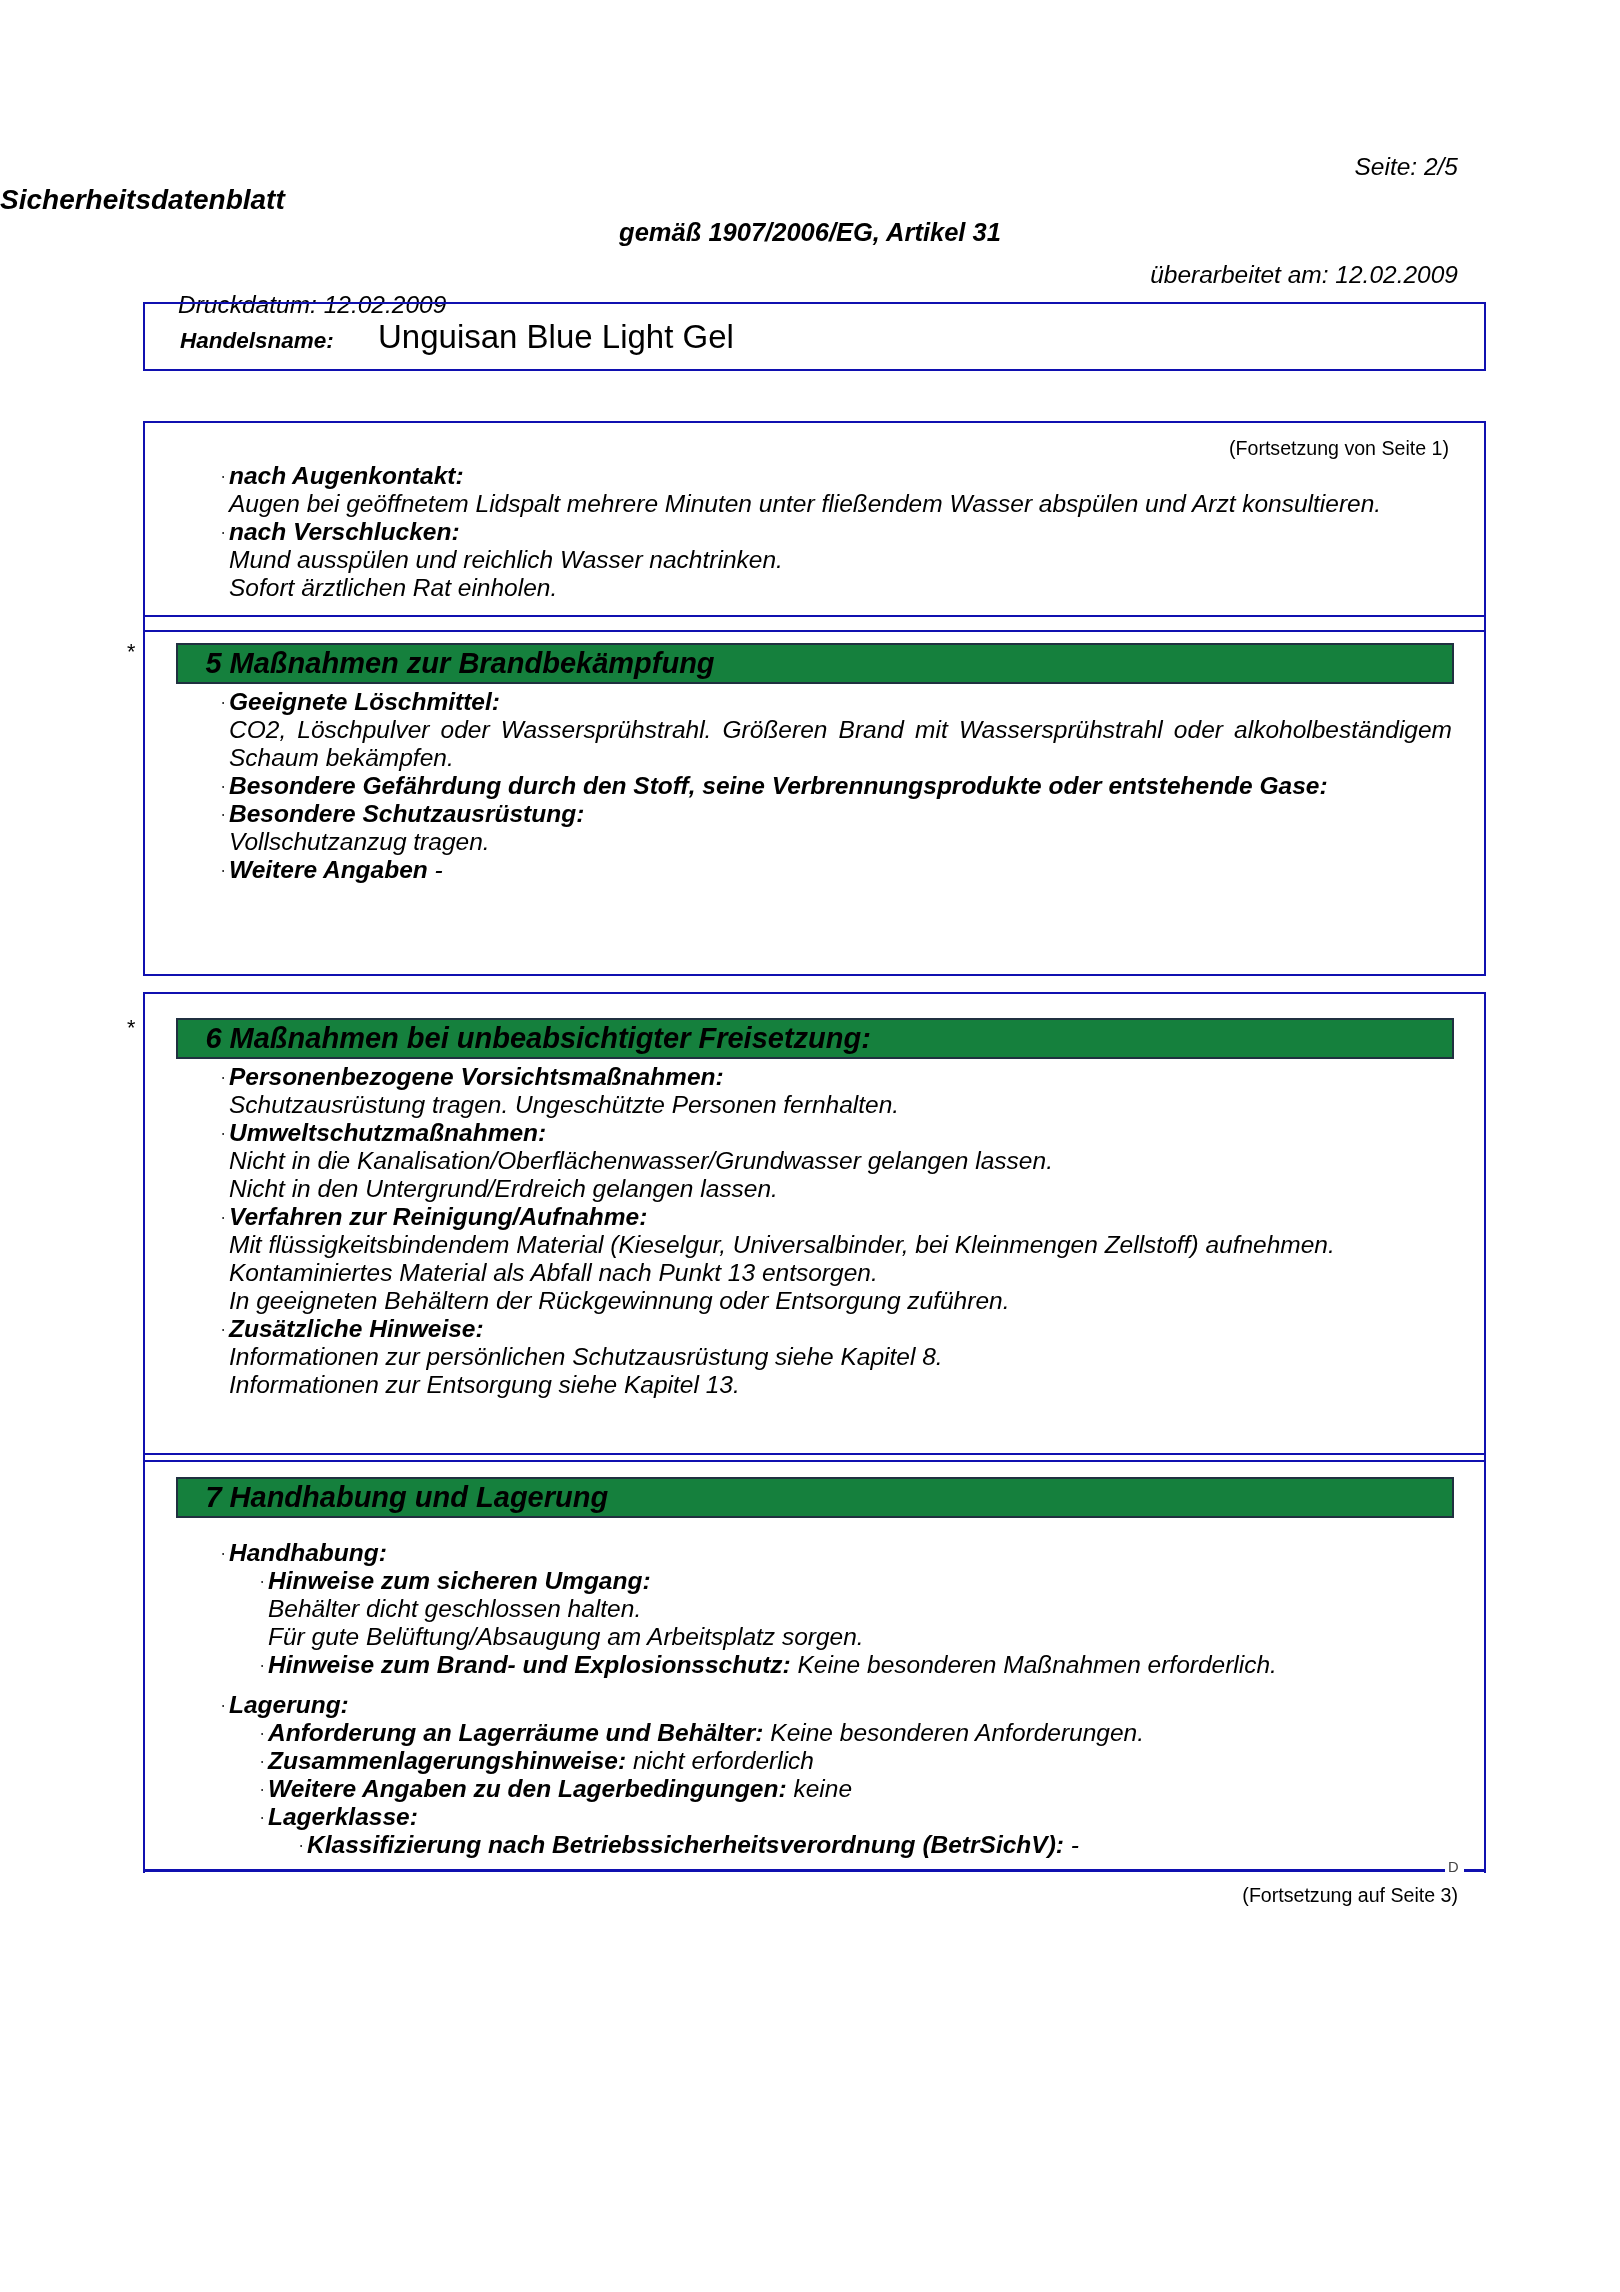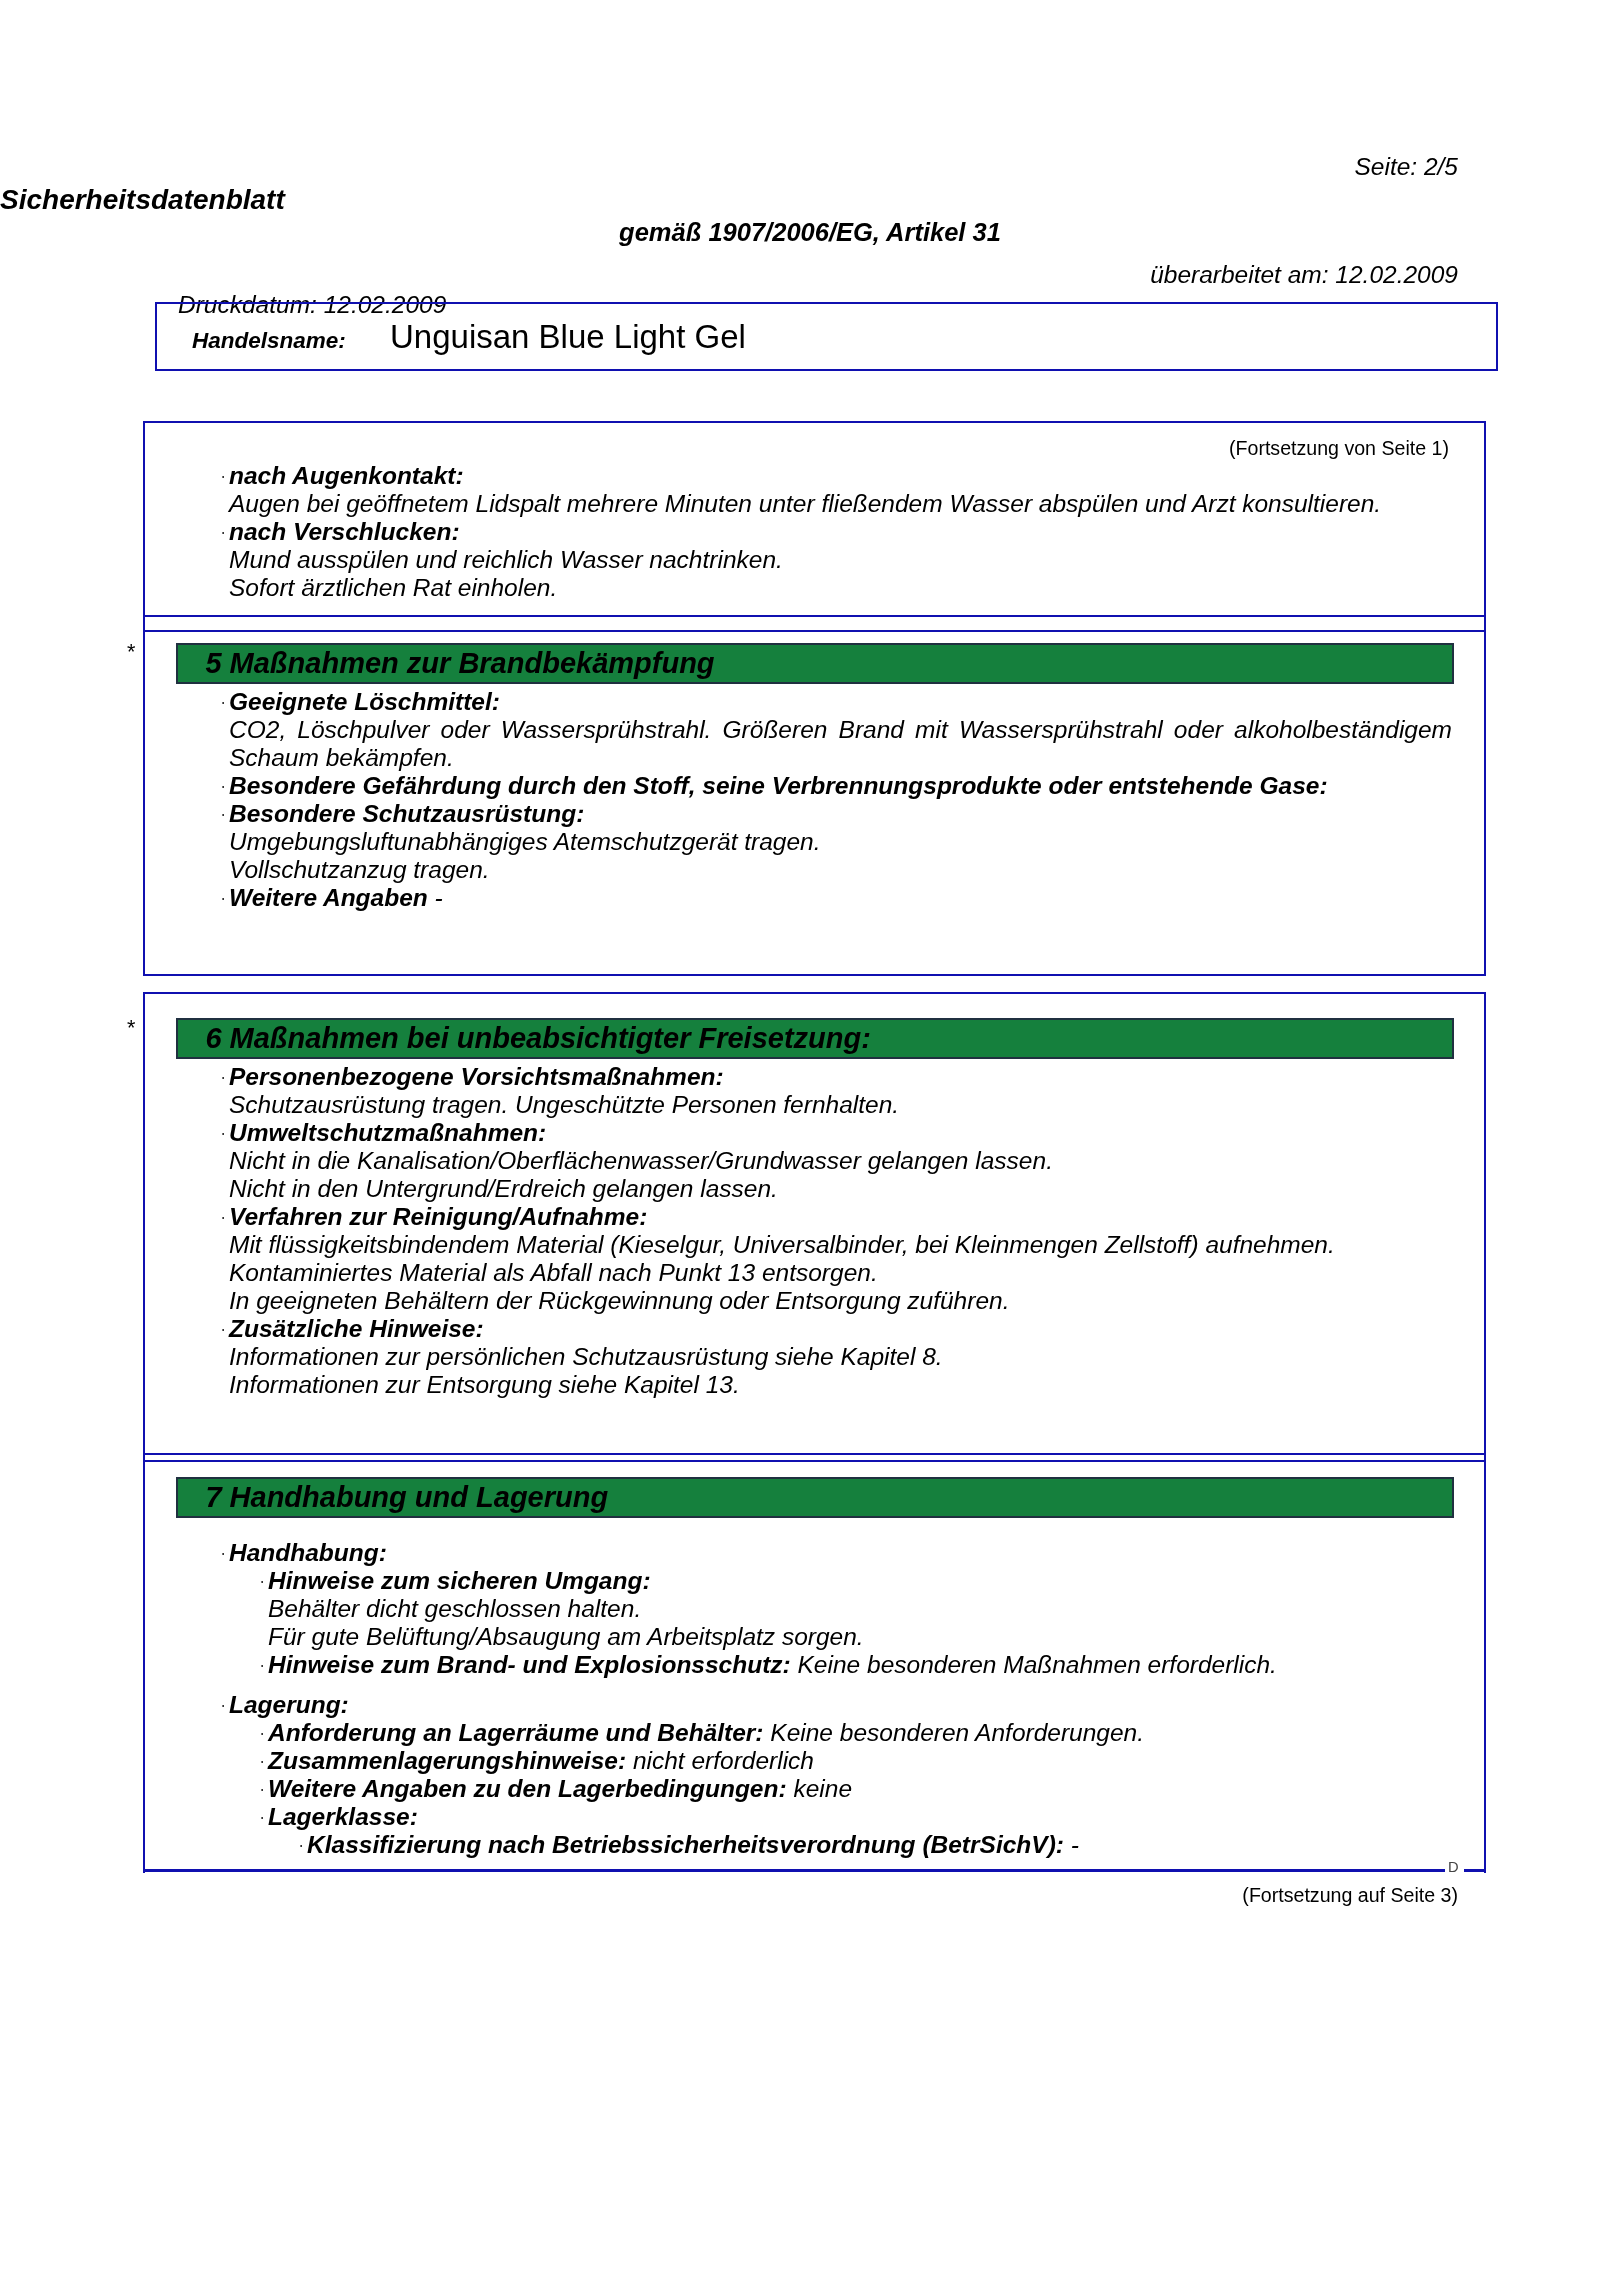--- a/index.html
+++ b/index.html
@@ -8,21 +8,21 @@
   .abs { position: absolute; }
 
   #page-no { top: 153px; right: 162px; font-size: 24.5px; font-style: italic; }
   #doc-title { top: 184px; left: 0; width: 1620px; text-align: left; font-size: 28px; font-weight: bold; font-style: italic; }
   #doc-subtitle { top: 218px; left: 0; width: 1620px; text-align: center; font-size: 25.5px; font-weight: bold; font-style: italic; }
   #print-date { top: 261px; left: 178px; font-size: 24.5px; font-style: italic; margin-top: 30px; }
   #revised-date { top: 261px; right: 162px; font-size: 24.5px; font-style: italic; }
 
   .box { position: absolute; left: 143px; width: 1343px; border: 2px solid #1010b0;
          box-sizing: border-box; }
-  #trade-box { top: 302px; height: 69px; margin-left: 12px; }
+  #trade-box { top: 302px; height: 69px; }
   #trade-label { position: absolute; left: 35px; top: 23.5px; font-size: 22.5px; font-weight: bold; font-style: italic; }
   #trade-name { position: absolute; left: 233px; top: 13.7px; font-size: 33px; }
 
   #cont-box { top: 384px; height: 211px; margin-top: 37px; }
   #s5-box { top: 615px; height: 361px; }
   #s6-box { top: 992px; height: 470px; }
   #s7-box { top: 1453px; height: 420px; border-bottom: none; }
   .bottom-line { position: absolute; top: 1869px; height: 2.9px; background: #1010b0; }
   #s7-bl-left { left: 143px; width: 1302px; }
   #s7-bl-right { left: 1464px; width: 21.6px; }
@@ -75,21 +75,20 @@
 <div class="star" style="top:639px;">*</div>
 <div class="box" id="s5-box">
   <div class="sec-head" style="top:25.5px;">
     <span>5 Maßnahmen zur Brandbekämpfung</span>
   </div>
   <div class="content" style="top:71px;">
     <div class="row lbl"><span class="dot">·</span><span>Geeignete Löschmittel:</span></div>
     <div class="row just">CO2, Löschpulver oder Wassersprühstrahl. Größeren Brand mit Wassersprühstrahl oder alkoholbeständigem Schaum bekämpfen.</div>
     <div class="row lbl just"><span class="dot">·</span><span>Besondere Gefährdung durch den Stoff, seine Verbrennungsprodukte oder entstehende Gase:</span></div>
     <div class="row lbl"><span class="dot">·</span><span>Besondere Schutzausrüstung:</span></div>
-    <div class="row">Umgebungsluftunabhängiges Atemschutzgerät tragen.</div>
     <div class="row">Vollschutzanzug tragen.</div>
     <div class="row lbl"><span class="dot">·</span><span>Weitere Angaben</span> <span class="txt">-</span></div>
   </div>
 </div>
 
 <div class="star" style="top:1015px;">*</div>
 <div class="box" id="s6-box">
   <div class="sec-head" style="top:23.5px;">
     <span>6 Maßnahmen bei unbeabsichtigter Freisetzung:</span>
   </div>

